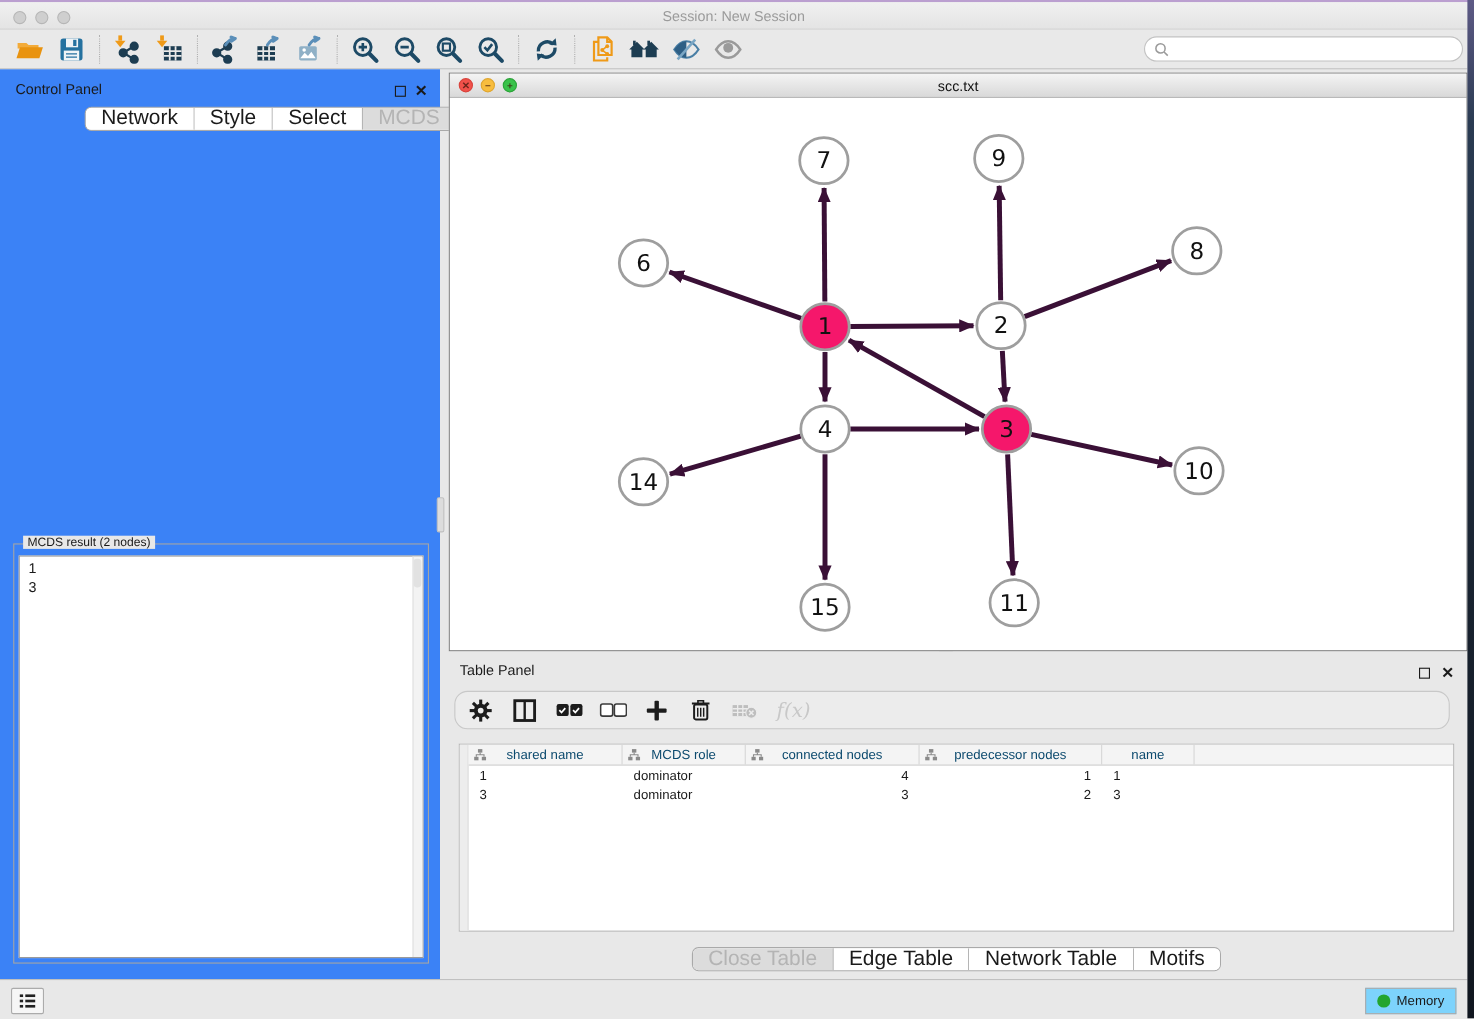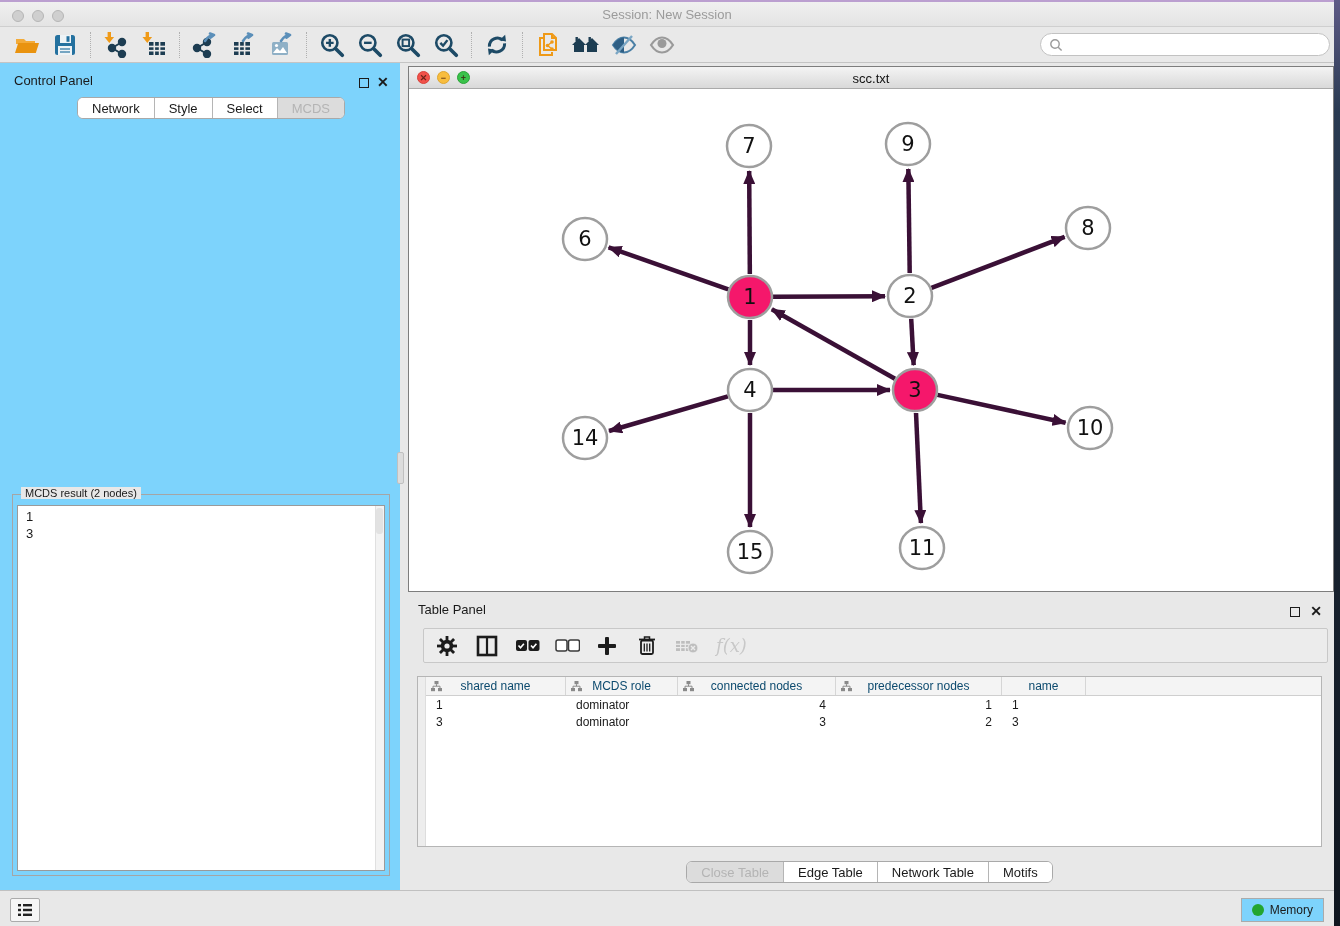--- a/index.html
+++ b/index.html
@@ -17,26 +17,26 @@
 .win-title{position:absolute;left:0;right:0;top:5px;text-align:center;color:#9b9b9b;font-size:13px}
 
 
 .toolbar{left:0;top:27px;width:1334px;height:36px;background:#e9e9e9;border-bottom:1px solid #c4c4c4;display:flex;align-items:center;padding-left:8px}
 .tbtn{width:38px;height:30px;display:flex;align-items:center;justify-content:center;cursor:pointer}
 .tsep{width:1px;height:26px;margin:0 6px;border-left:1px dotted #b0b0b0}
 .searchbox{position:absolute;left:1040px;top:33px;width:290px;height:23px;background:#fff;border:1px solid #c2c2c2;border-radius:12px;display:flex;align-items:center;padding-left:8px}
 .searchbox input{border:none;outline:none;flex:1;font-size:12px;background:transparent;font-family:"Liberation Sans",sans-serif}
 
 
-.cpanel{left:0;top:63px;width:400px;height:827px;background:#7dd3fc}
+.cpanel{left:0;top:63px;width:400px;height:827px;background:#3b82f6}
 .panel-title{font-size:13px;color:#1a1a1a}
 .float-icon{width:10px;height:10px;border:1.6px solid #1a1a1a;display:inline-block}
 .close-x{font-size:14px;font-weight:bold;color:#1a1a1a;line-height:10px}
 .seg-tabs{display:flex;border:1px solid #a9a9a9;border-radius:6px;overflow:hidden;background:#fff;height:22px}
-.seg{padding:0 14px;display:flex;align-items:center;justify-content:center;font-size:13px;background:#fff;border-right:1px solid #b5b5b5;cursor:pointer;white-space:nowrap}
+.seg{padding:0 14px;display:flex;align-items:center;justify-content:center;font-size:19px;background:#fff;border-right:1px solid #b5b5b5;cursor:pointer;white-space:nowrap}
 .seg:last-child{border-right:none}
 .seg.dim{background:#dcdcdc;color:#b4b4b4}
 .cbox{left:8px;top:55px;width:384px;height:374px;border:1px solid #b0b0b0}
 .optlabel{text-align:center;font-size:13px}
 .select{background:#fff;border:1px solid #b0b0b0;border-radius:4px;height:23px;display:flex;align-items:center;padding:0 8px;font-size:13px}
 .select .stepper{margin-left:auto;display:flex;flex-direction:column;gap:1px}
 .btn{background:linear-gradient(#ffffff,#f1f1f1);border:1px solid #b0b0b0;border-radius:5px;height:24px;display:inline-flex;align-items:center;justify-content:center;padding:0 14px;font-size:13px;cursor:pointer}
 .fieldset{left:12px;top:431px;width:378px;height:382px;border:1px solid #a5a5a5;position:absolute}
 .fieldset .legend{position:absolute;top:-8px;left:8px;background:#e8e8e8;padding:0 4px;font-size:11px}
 .resultbox{position:absolute;left:4px;top:10px;right:4px;bottom:4px;background:#fff;border:1px solid #9a9a9a;font-size:13px;padding:2px 0 0 8px;white-space:pre;line-height:17px}
@@ -49,21 +49,21 @@
 .traffic{position:absolute;top:4px;width:13px;height:13px;border-radius:50%;font-size:9px;font-weight:bold;display:flex;align-items:center;justify-content:center;color:rgba(60,20,10,.75);cursor:pointer}
 .net-title{position:absolute;left:0;right:0;top:4px;text-align:center;font-size:13px;color:#111}
 .canvas{position:absolute;left:0;top:22px;right:0;bottom:0;background:#fff}
 
 
 .vsplit{left:397px;top:452px;width:7px;height:32px;background:#dcdcdc;border:1px solid #c0c0c0;border-radius:2px}
 .hsplit{left:852px;top:586px;width:16px;height:6px;background:#dcdcdc;border:1px solid #c0c0c0;border-radius:2px}
 
 
 .tpanel{left:405px;top:595px;width:929px;height:295px;background:#e8e8e8}
-.ttoolbar{position:absolute;left:18px;top:33px;width:905px;height:35px;background:#ececec;border:1px solid #c8c8c8;border-radius:2px;display:flex;align-items:center;padding-left:10px;gap:14px}
+.ttoolbar{position:absolute;left:8px;top:33px;width:905px;height:35px;background:#ececec;border:1px solid #c8c8c8;border-radius:12px;display:flex;align-items:center;padding-left:10px;gap:14px}
 .ttbtn{height:30px;min-width:26px;display:flex;align-items:center;justify-content:center;cursor:pointer}
 .ttbtn.dim{opacity:.55;cursor:default}
 .tablewrap{position:absolute;left:12px;top:81px;width:905px;height:171px;background:#fff;border:1px solid #b5b5b5}
 .tgutter{position:absolute;left:0;top:0;bottom:0;width:8px;background:#ededed;border-right:1px solid #ddd}
 .thead{position:absolute;left:8px;top:0;right:0;height:19px;display:flex;background:#f4f4f4;border-bottom:1px solid #cfcfcf}
 .th{position:relative;display:flex;align-items:center;justify-content:center;font-size:12px;border-right:1px solid #d6d6d6;color:#0c4a6e}
 .th .hico{position:absolute;left:5px;top:4px}
 .trows{position:absolute;left:8px;top:19px;right:0;bottom:0}
 .trow{display:flex;height:17px;align-items:center}
 .tcell{font-size:12px;padding:0 10px;overflow:hidden;white-space:nowrap}

